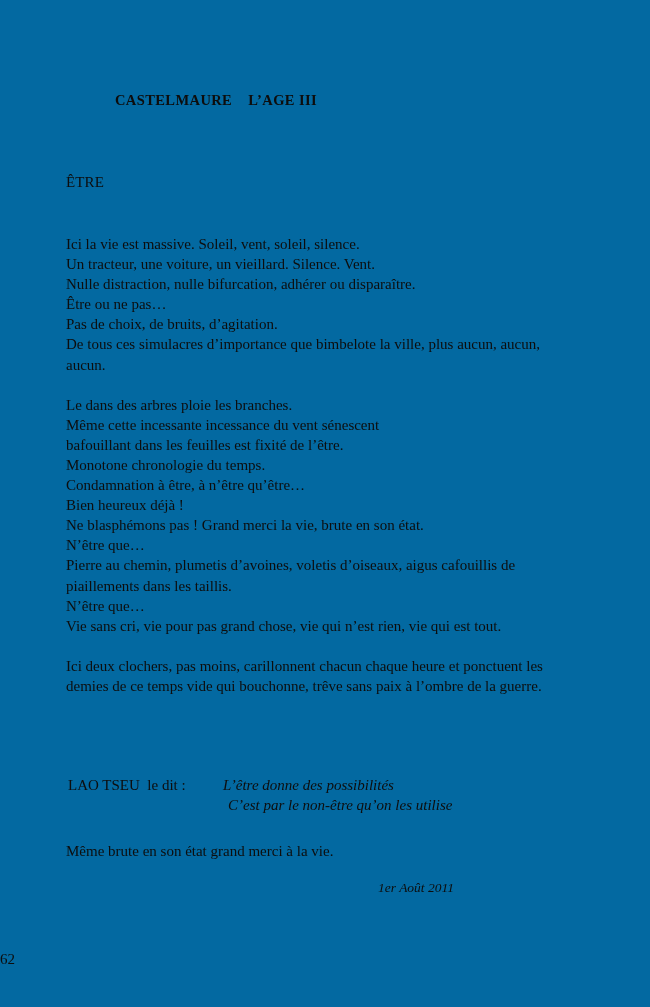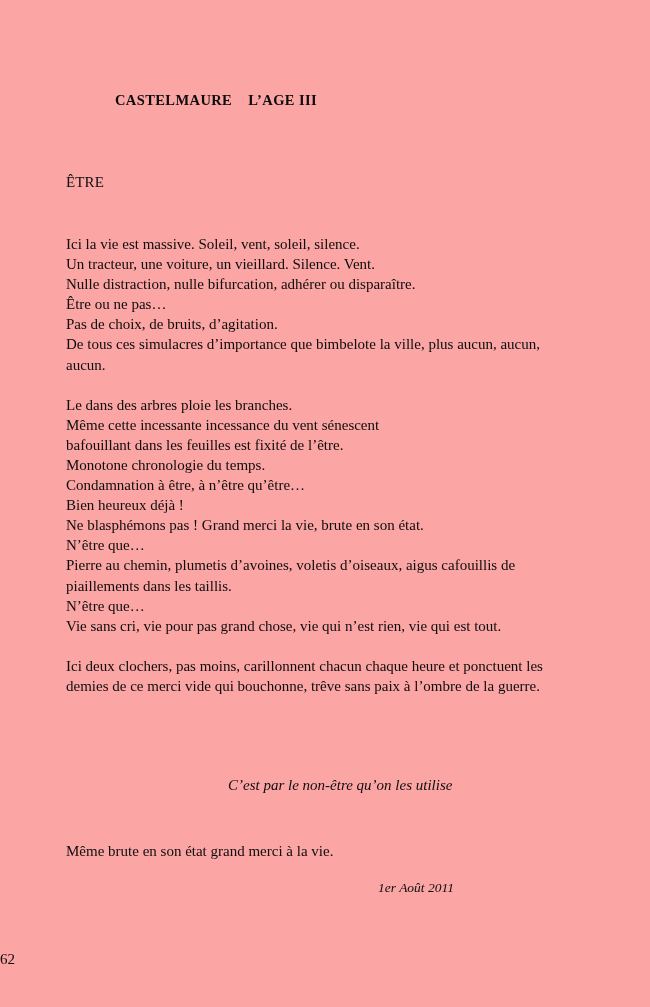--- a/index.html
+++ b/index.html
@@ -12,21 +12,21 @@
     height: 1007px;
     position: relative;
     font-family: "Liberation Serif", "DejaVu Serif", serif;
     color: #0d0d0d;
     -webkit-font-smoothing: antialiased;
   }
 
   .page {
     position: absolute;
     inset: 0;
-    background: #fca5a5;
+    background: #0369a1;
   }
 
   
   .running-head {
     position: absolute;
     left: 115px;
     top: 92px;
     font-size: 14.5px;
     font-weight: bold;
     letter-spacing: 0.4px;
@@ -150,26 +150,30 @@
       <p class="line">Condamnation à être, à n’être qu’être…</p>
       <p class="line">Bien heureux déjà !</p>
       <p class="line">Ne blasphémons pas ! Grand merci la vie, brute en son état.</p>
       <p class="line">N’être que…</p>
       <p class="line">Pierre au chemin, plumetis d’avoines, voletis d’oiseaux, aigus cafouillis de piaillements dans les taillis.</p>
       <p class="line">N’être que…</p>
       <p class="line">Vie sans cri, vie pour pas grand chose, vie qui n’est rien, vie qui est tout.</p>
     </div>
 
     <div class="stanza">
-      <p class="line">Ici deux clochers, pas moins, carillonnent chacun chaque heure et ponctuent les demies de ce merci vide qui bouchonne, trêve sans paix à l’ombre de la guerre.</p>
+      <p class="line">Ici deux clochers, pas moins, carillonnent chacun chaque heure et ponctuent les demies de ce temps vide qui bouchonne, trêve sans paix à l’ombre de la guerre.</p>
     </div>
 
   </div>
 
   <div class="quote-block">
+    <div class="quote-row">
+      <span class="quote-attrib">LAO TSEU  le dit :</span>
+      <span class="quote-text">L’être donne des possibilités</span>
+    </div>
     <div class="quote-row second">
       <span class="quote-attrib"></span>
       <span class="quote-text">C’est par le non-être qu’on les utilise</span>
     </div>
   </div>
 
   <div class="closing-line">Même brute en son état grand merci à la vie.</div>
 
   <div class="date-line">1er Août 2011</div>
 

